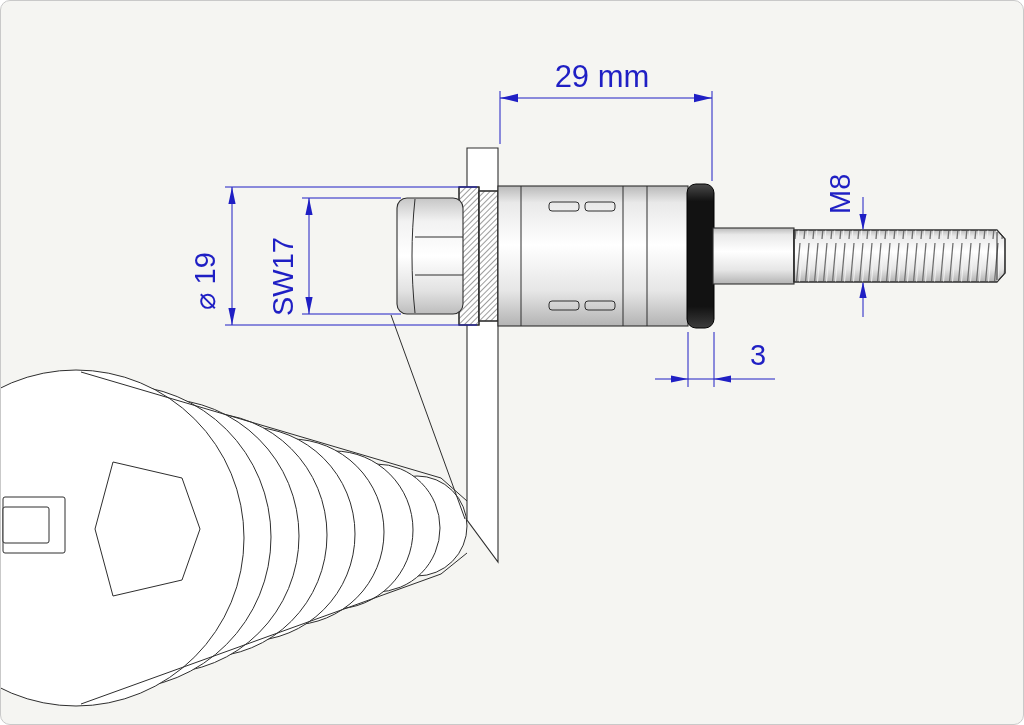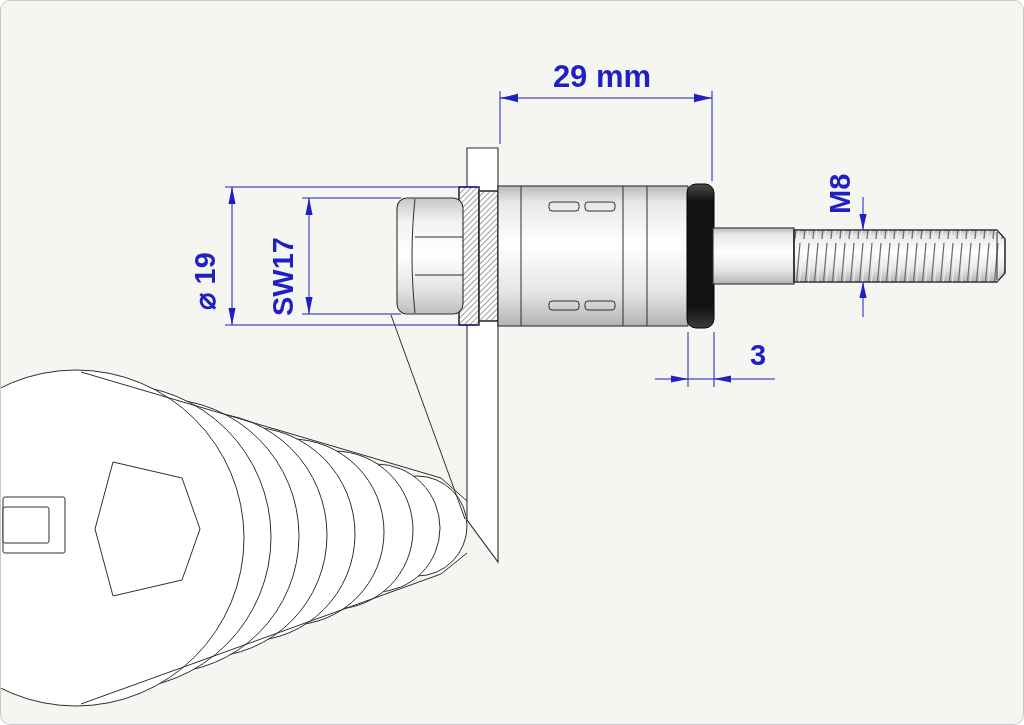--- a/index.html
+++ b/index.html
@@ -1,19 +1,19 @@
 <!DOCTYPE html>
 <html><head>
 <meta charset="utf-8">
 <style>
   html,body{margin:0;padding:0;background:#ffffff;}
   #stage{
     position:relative;width:1022px;height:723px;margin:0;
     background:#f5f5f2;border:1px solid #c9c9c9;border-radius:10px;
-    overflow:hidden;font-family:"Liberation Sans",sans-serif;font-weight:bold;
+    overflow:hidden;font-family:"Liberation Sans",sans-serif;
   }
   svg{position:absolute;left:0;top:0;}
   .ink{stroke:#2e2e2e;stroke-width:1;fill:none;}
   .part{stroke:#2e2e2e;stroke-width:1.1;}
   .white{fill:#ffffff;}
   .dim-line{stroke:#1f1fc4;stroke-width:1;fill:none;}
   .dim-fill{fill:#1f1fc4;stroke:none;}
   .dim-text{font-family:"Liberation Sans",sans-serif;font-size:29px;fill:#1f1fc4;}
   .dim-text-lg{font-family:"Liberation Sans",sans-serif;font-size:31px;fill:#1f1fc4;}
 </style>

